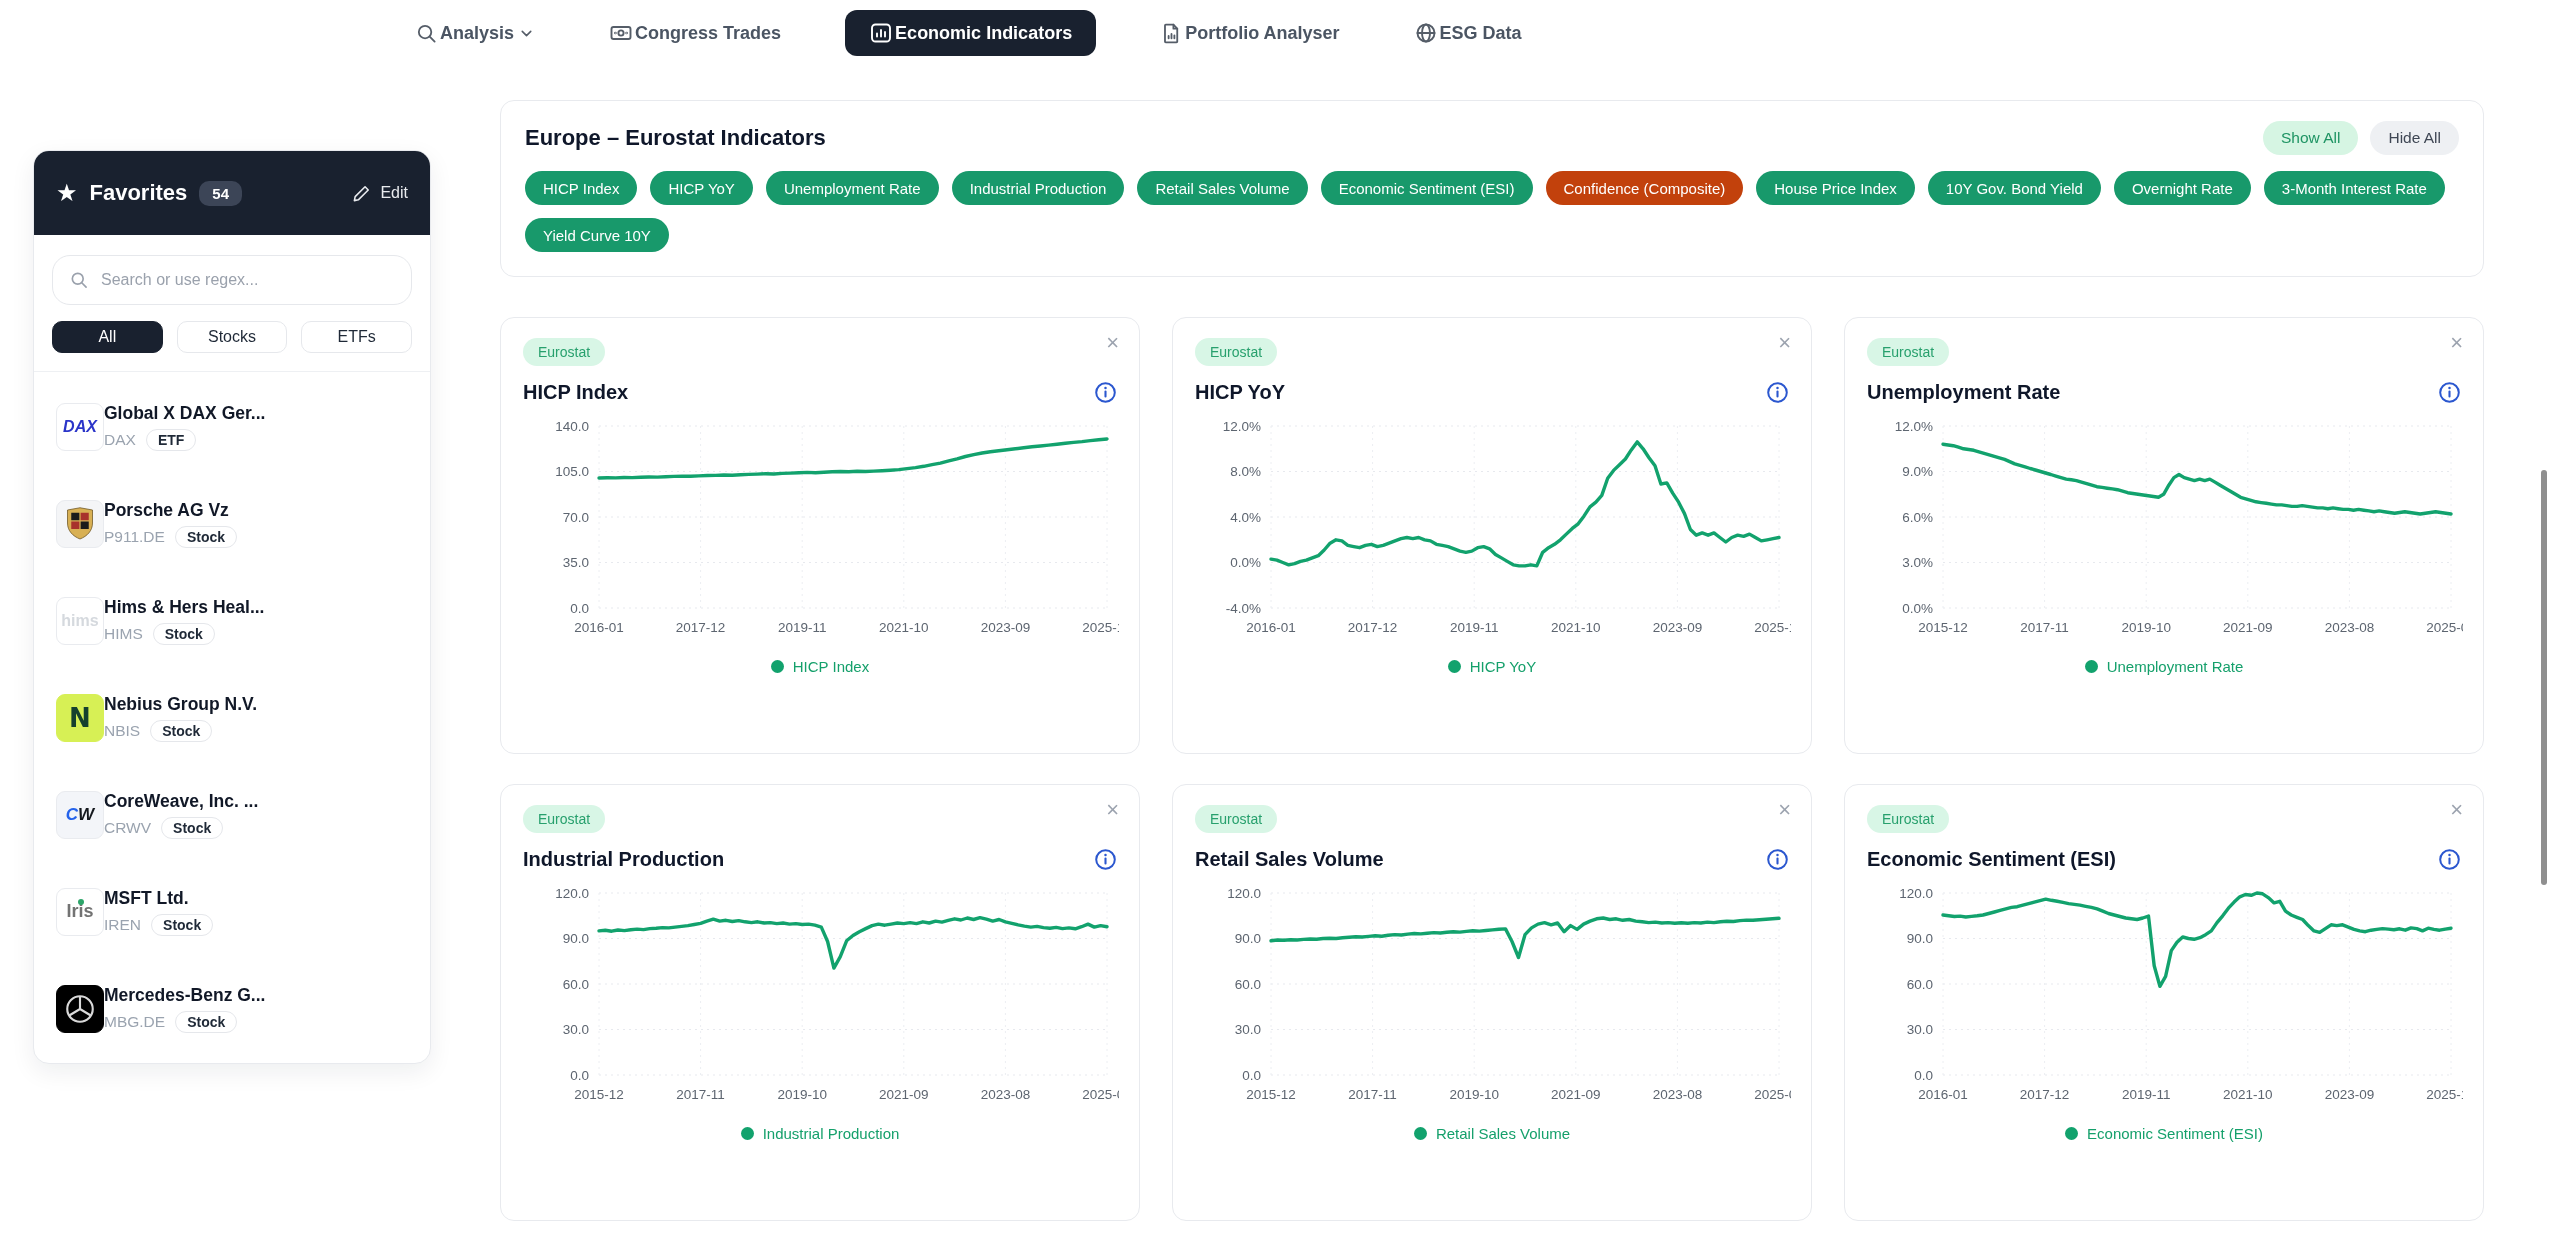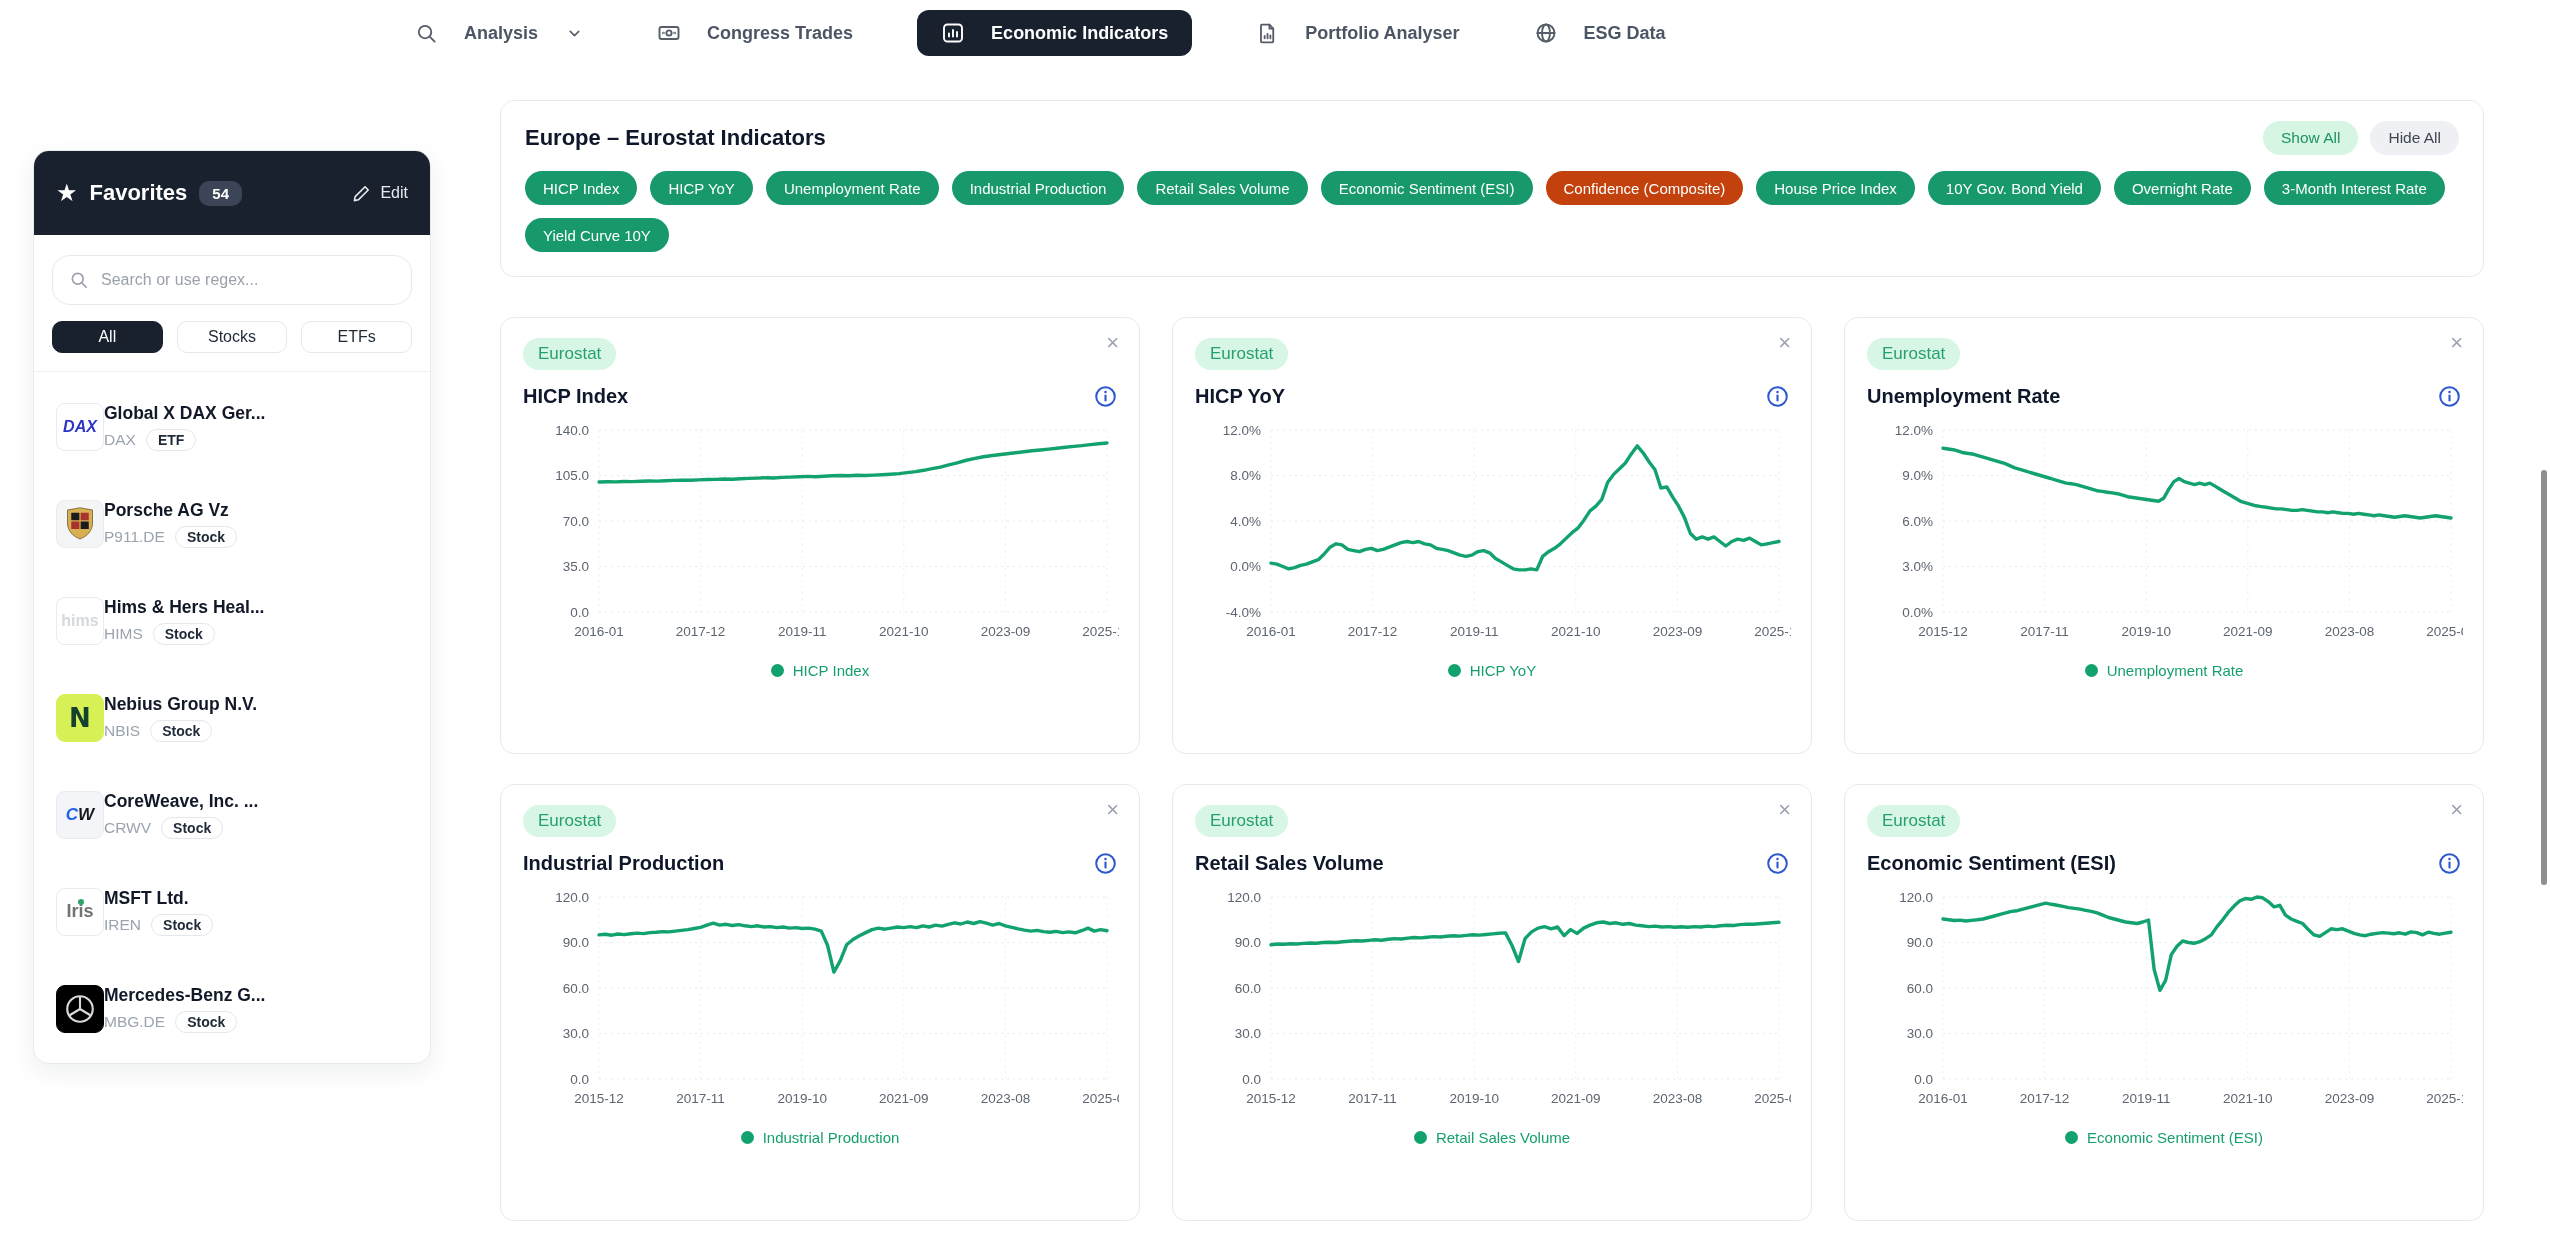--- a/index.html
+++ b/index.html
@@ -2,21 +2,21 @@
 <html><head>
 <meta charset="utf-8">
 <style>
   * { margin:0; padding:0; box-sizing:border-box; }
   html,body { width:2550px; height:1236px; overflow:hidden; background:#ffffff;
     font-family:"Liberation Sans", sans-serif; color:#111827; }
 
   
   .topnav { position:absolute; top:0; left:0; right:0; height:66px; background:#fff; }
   .topnav-inner { position:absolute; left:405px; top:10px; display:flex; align-items:center; gap:54px; }
-  .nav-item { display:flex; align-items:center; gap:26px; color:#4b5563; font-size:18px; font-weight:700;
+  .nav-item { display:flex; align-items:center; gap:2px; color:#4b5563; font-size:18px; font-weight:700;
     height:46px; padding:0 10px; border-radius:12px; cursor:pointer; white-space:nowrap; }
   .nav-item svg { display:block; }
   .nav-item.active { background:#19212f; color:#fff; padding:0 24px; }
   .chev { margin-left:2px; }
 
   
   .sidebar { position:absolute; left:33px; top:150px; width:398px; background:#fff;
     border:1px solid #e8eaee; border-radius:16px; box-shadow:0 8px 24px rgba(20,25,40,.07); }
   .sb-header { height:84px; background:#19212f; border-radius:15px 15px 0 0; display:flex; align-items:center; padding:0 22px; }
   .sb-star { color:#fff; font-size:24px; margin-right:12px; line-height:1; }
@@ -55,21 +55,21 @@
   .btn-pill { height:34px; border-radius:999px; padding:0 18px; display:flex; align-items:center;
     font-size:15.5px; font-weight:500; cursor:pointer; border:none; font-family:"Liberation Sans",sans-serif; }
   .btn-show { background:#d6f5e3; color:#1e9463; }
   .btn-hide { background:#eef0f3; color:#3f4754; }
   .pills { display:flex; flex-wrap:wrap; gap:13px; margin-top:16px; }
   .pill { background:#18996b; color:#fff; height:34px; border-radius:999px; padding:0 18px;
     display:flex; align-items:center; font-size:15px; font-weight:500; cursor:pointer; white-space:nowrap; }
 
   .grid { margin-top:40px; display:grid; grid-template-columns:repeat(3, 640px); column-gap:32px; row-gap:30px; }
   .card { position:relative; width:640px; height:437px; background:#fff; border:1px solid #e8eaee; border-radius:14px; padding:20px 22px; }
-  .src-badge { display:inline-block; background:#d8f6e6; color:#27a06d; font-size:17px; padding:6px 15px; border-radius:999px;text-align:right; }
+  .src-badge { display:inline-block; background:#d8f6e6; color:#27a06d; font-size:14px; padding:6px 15px; border-radius:999px;text-align:right; }
   .card-close { position:absolute; top:14px; right:20px; color:#9ca3af; font-size:22px; line-height:1; cursor:pointer; }
   .card-title-row { display:flex; align-items:center; justify-content:space-between; margin-top:15px; }
   .card-title { font-size:20px; font-weight:700; color:#0f172a; }
   .legend { display:flex; align-items:center; justify-content:center; gap:9px; margin-top:8px; }
   .legend-dot { width:13px; height:13px; border-radius:50%; }
   .legend-label { font-size:15px; }
 
   .scroll-thumb { position:absolute; right:3px; top:470px; width:6px; height:415px; background:#8f8f8f; border-radius:3px; }
 </style>
 </head>

